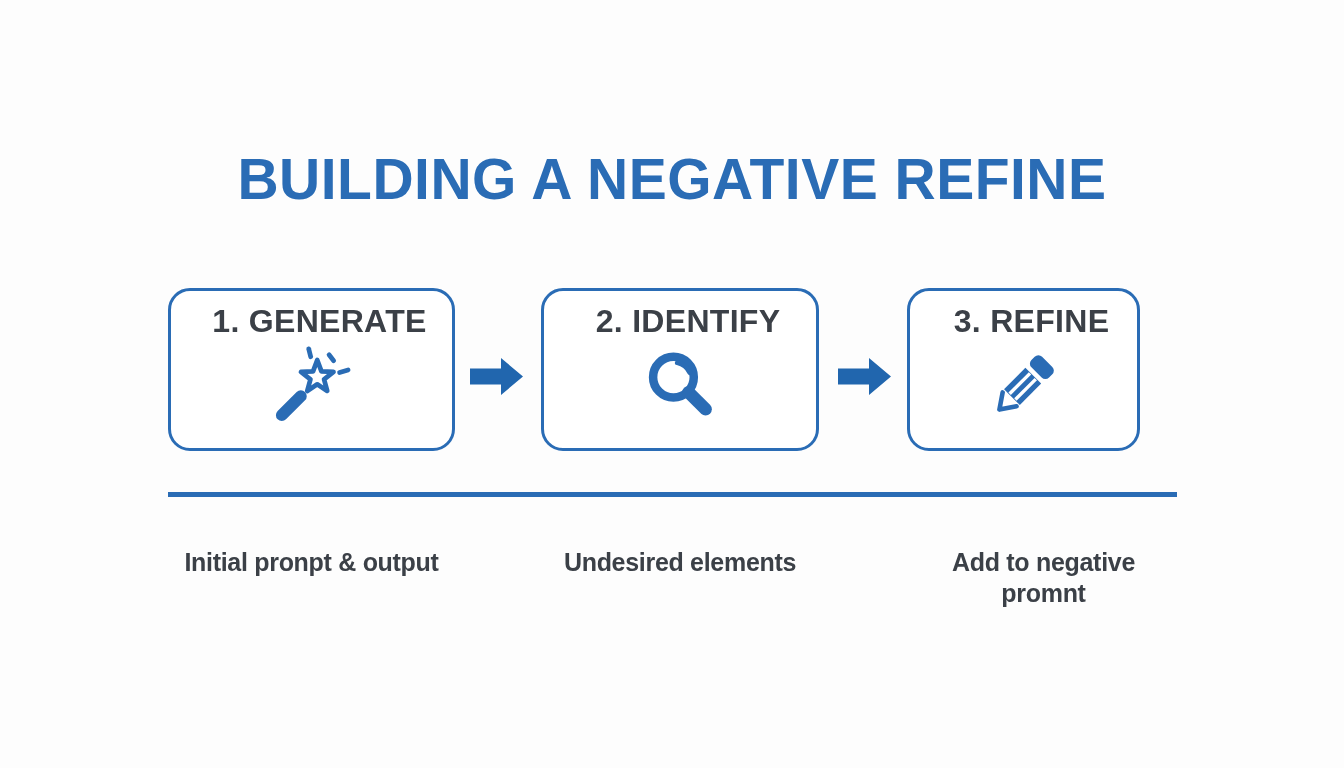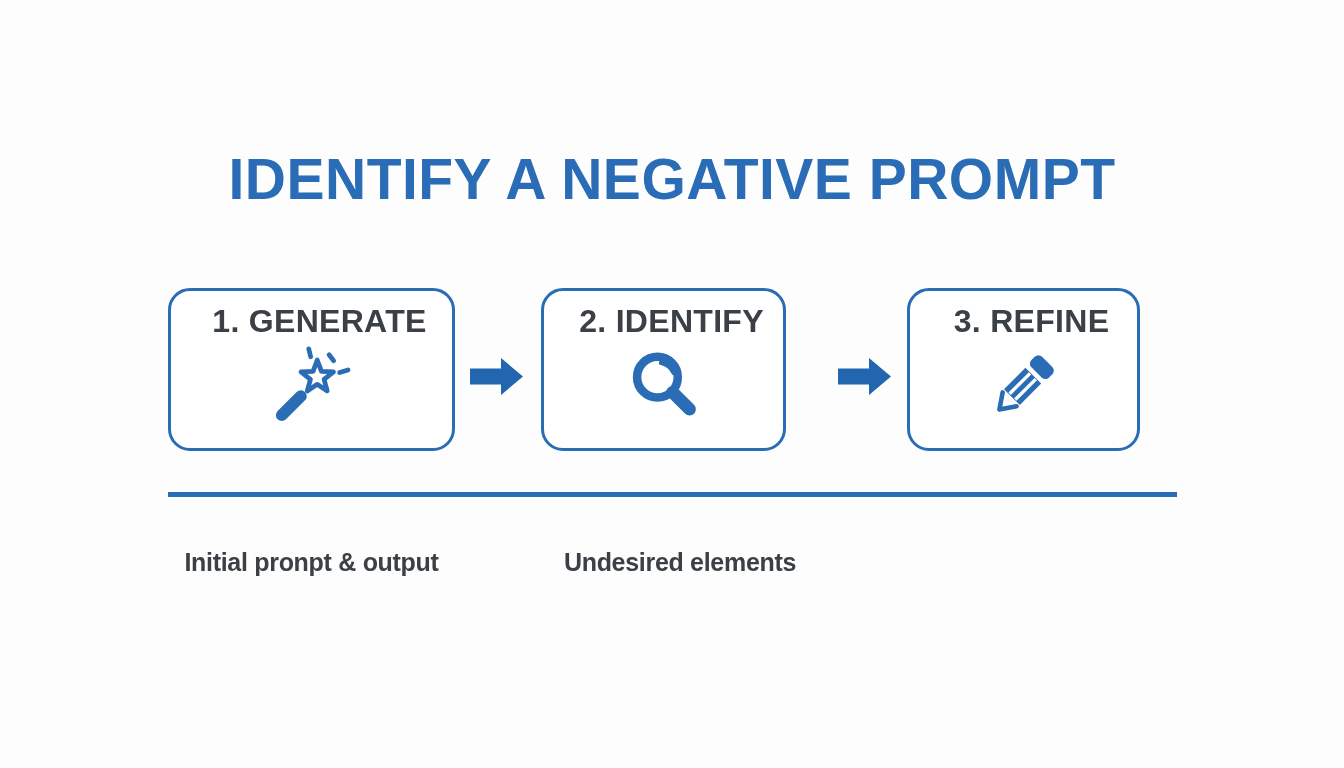--- a/index.html
+++ b/index.html
@@ -36,21 +36,21 @@
     height: 163px;
     background: var(--box-background);
     border: 3.5px solid var(--accent);
     border-radius: 22px;
     display: flex;
     flex-direction: column;
     align-items: center;
     padding-top: 12px;
   }
   .step-box.b1 { left: 168px; width: 287px; }
-  .step-box.b2 { left: 541px; width: 245px; }
+  .step-box.b2 { left: 541px; width: 278px; }
   .step-box.b3 { left: 907px; width: 233px; }
   .step-label {
     font-size: 32px;
     font-weight: bold;
     letter-spacing: 0.3px;
     color: var(--text-dark);
     white-space: nowrap;
     margin-left: 16px;
   }
   .step-icon {
@@ -86,21 +86,21 @@
   .caption.c1 { left: 168px; width: 287px; }
   .caption.c2 { left: 541px; width: 278px; }
   .caption.c3 { left: 917px; width: 253px; }
   svg { display: block; width: 100%; height: 100%; }
 </style>
 </head>
 <body>
 
 <div class="canvas">
 
-  <h1 class="page-title">IDENTIFY A NEGATIVE PROMPT</h1>
+  <h1 class="page-title">BUILDING A NEGATIVE REFINE</h1>
 
   <div class="step-box b1">
     <div class="step-label">1. GENERATE</div>
     <span class="step-icon">
       <svg viewBox="0 0 64 64" fill="none" stroke="currentColor">
         <line x1="9" y1="55" x2="23.5" y2="40.5" stroke-width="9" stroke-linecap="round"></line>
         <path d="M36,13 L39.2,21.6 L48.4,22 L41.2,27.7 L43.6,36.5 L36,31.5 L28.4,36.5 L30.8,27.7 L23.6,22 L32.8,21.6 Z" stroke-width="3.6" stroke-linejoin="round"></path>
         <line x1="29.5" y1="4.5" x2="31" y2="10.5" stroke-width="3.6" stroke-linecap="round"></line>
         <line x1="45" y1="9" x2="48.5" y2="13.5" stroke-width="3.6" stroke-linecap="round"></line>
         <line x1="53" y1="22.5" x2="59.5" y2="20.5" stroke-width="3.6" stroke-linecap="round"></line>
@@ -143,14 +143,15 @@
           <rect x="45.5" y="22.5" width="11.5" height="19" rx="4" fill="currentColor"></rect>
         </g>
       </svg>
     </span>
   </div>
 
   <div class="divider"></div>
 
   <div class="caption c2">Undesired elements</div>
   <div class="caption c1">Initial pronpt &amp; output</div>
+  <div class="caption c3">Add to negative promnt</div>
 
 </div>
 
 </body></html>

